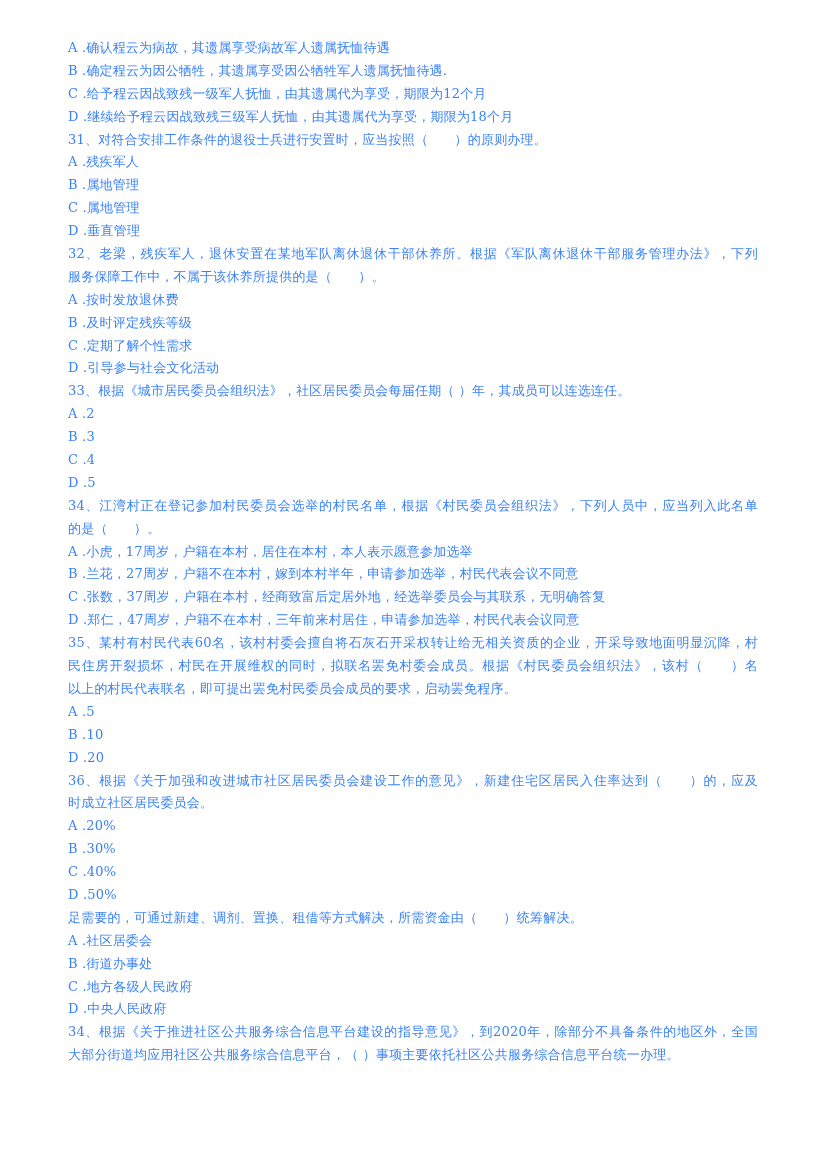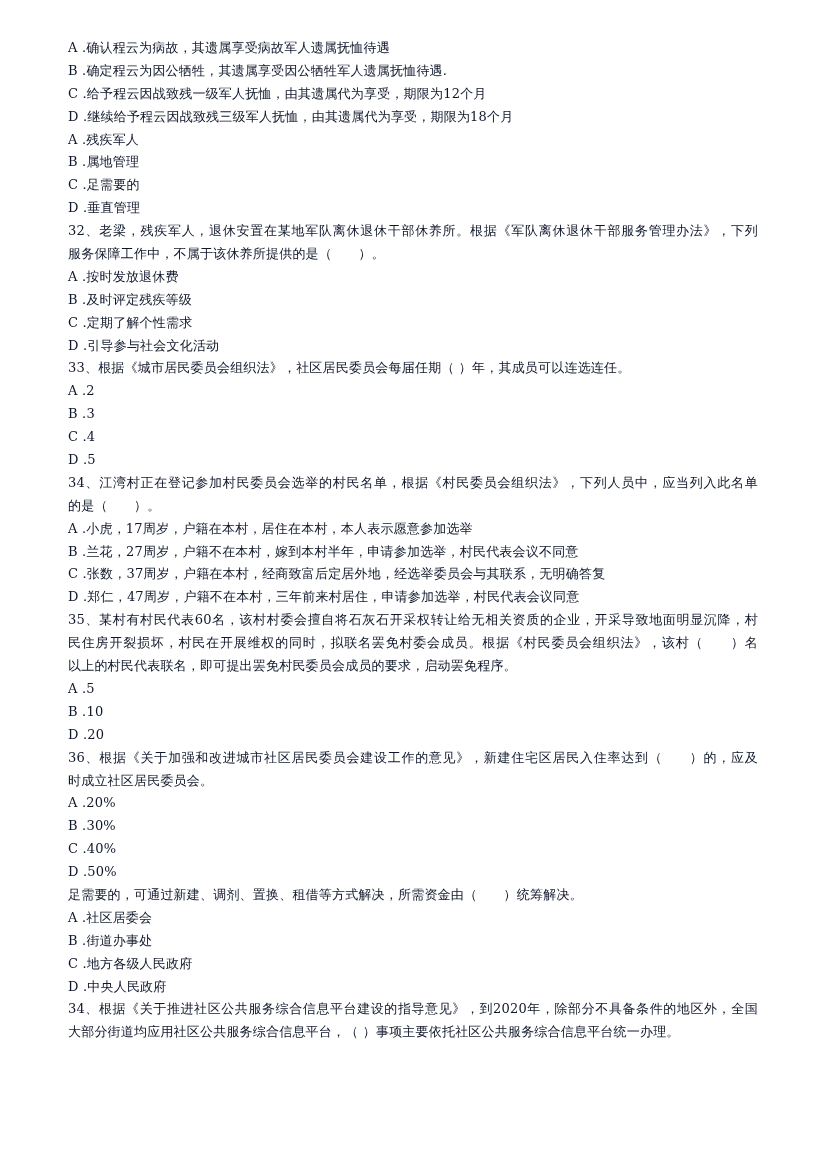--- a/index.html
+++ b/index.html
@@ -1,38 +1,39 @@
 <!DOCTYPE html>
 <html><head>
 <meta charset="utf-8">
 <style>
   html, body { margin: 0; padding: 0; background: #ffffff; }
   body { width: 830px; height: 1175px; position: relative; overflow: hidden; }
   .page {
     position: absolute; left: 68px; top: 37px; width: 690px;
     font-family: "DejaVu Serif", "Liberation Serif", serif;
-    font-size: 13px; color: #0f172a;
+    font-size: 13px; color: #3b82f6;
   }
   .line {
     height: 22.9px; line-height: 22.9px; white-space: nowrap;
     letter-spacing: 0.2px;
   }
   .line.wrap-just { text-align: justify; text-align-last: justify; white-space: normal; overflow: hidden; }
 </style>
 </head>
 <body>
 
 <div class="page">
   <div class="line">A .确认程云为病故，其遗属享受病故军人遗属抚恤待遇</div>
   <div class="line">B .确定程云为因公牺牲，其遗属享受因公牺牲军人遗属抚恤待遇.</div>
   <div class="line">C .给予程云因战致残一级军人抚恤，由其遗属代为享受，期限为12个月</div>
   <div class="line">D .继续给予程云因战致残三级军人抚恤，由其遗属代为享受，期限为18个月</div>
+  <div class="line">31、对符合安排工作条件的退役士兵进行安置时，应当按照（　　）的原则办理。</div>
   <div class="line">A .残疾军人</div>
   <div class="line">B .属地管理</div>
-  <div class="line">C .足需要的</div>
+  <div class="line">C .属地管理</div>
   <div class="line">D .垂直管理</div>
   <div class="line wrap-just">32、老梁，残疾军人，退休安置在某地军队离休退休干部休养所。根据《军队离休退休干部服务管理办法》，下列</div>
   <div class="line">服务保障工作中，不属于该休养所提供的是（　　）。</div>
   <div class="line">A .按时发放退休费</div>
   <div class="line">B .及时评定残疾等级</div>
   <div class="line">C .定期了解个性需求</div>
   <div class="line">D .引导参与社会文化活动</div>
   <div class="line">33、根据《城市居民委员会组织法》，社区居民委员会每届任期（ ）年，其成员可以连选连任。</div>
   <div class="line">A .2</div>
   <div class="line">B .3</div>

